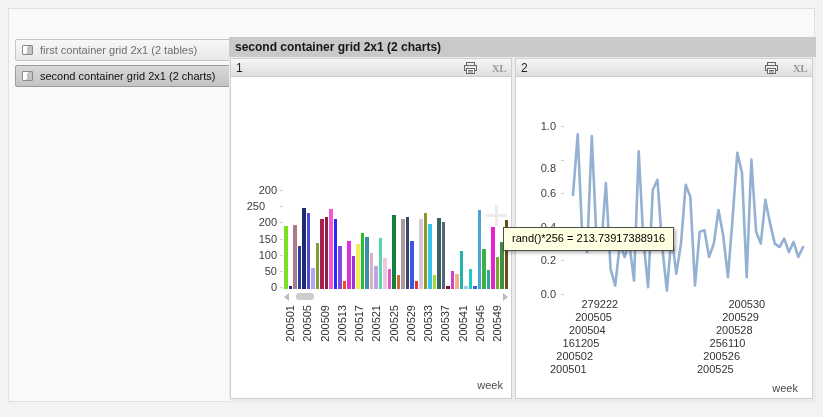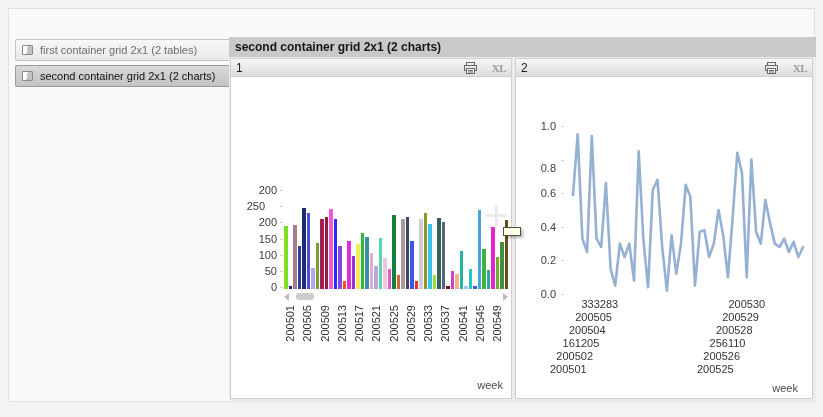--- a/index.html
+++ b/index.html
@@ -223,30 +223,31 @@
           </div>
         <svg class="line-svg" id="line-svg" width="244" height="186">
             <polyline points="7.0,76.9 11.7,16.4 16.4,120.6 21.1,134.0 25.8,18.1 30.5,120.6 35.2,129.0 39.9,65.1 44.6,150.8 49.2,167.6 53.9,125.6 58.6,139.0 63.3,125.6 68.0,162.6 72.7,33.2 77.4,122.2 82.1,169.3 86.8,71.8 91.5,61.8 96.2,129.0 100.9,172.6 105.6,117.2 110.3,155.8 115.0,125.6 119.7,66.8 124.3,78.6 129.0,167.6 133.7,113.8 138.4,112.2 143.1,139.0 147.8,125.6 152.5,92.0 157.2,117.2 161.9,159.2 166.6,100.4 171.3,34.9 176.0,55.0 180.7,159.2 185.4,41.6 190.1,113.8 194.8,125.6 199.4,81.9 204.1,105.4 208.8,125.6 213.5,129.0 218.2,120.6 222.9,134.0 227.6,123.9 232.3,139.0 237.0,129.0" fill="none" stroke="#94b1d4" stroke-width="2.6" stroke-linejoin="round" stroke-linecap="round"></polyline>
           </svg>
         <div class="stagger" id="line-xticks">
             <span style="left: 34px; top: 304px;">200501</span>
             <span style="left: 40.3px; top: 291px;">200502</span>
             <span style="left: 46.6px; top: 278px;">161205</span>
             <span style="left: 52.9px; top: 265px;">200504</span>
             <span style="left: 59.2px; top: 252px;">200505</span>
-            <span style="left: 65.5px; top: 239px;">333283</span>
+            <span style="left: 65.5px; top: 239px;">279222</span>
             <span style="left: 181px; top: 304px;">200525</span>
             <span style="left: 187.3px; top: 291px;">200526</span>
             <span style="left: 193.6px; top: 278px;">256110</span>
             <span style="left: 199.9px; top: 265px;">200528</span>
             <span style="left: 206.2px; top: 252px;">200529</span>
             <span style="left: 212.5px; top: 239px;">200530</span>
           </div>
         <div class="week-label" style="right:14px; top:323px;">week</div>
       </div>
     </div>
   </div>
 </div>
 
 <div class="crosshair-v"></div>
 <div class="crosshair-h"></div>
 <div class="tooltip">
+  <div>rand()*256 = 213.73917388916</div>
 </div>
 
 </body></html>

